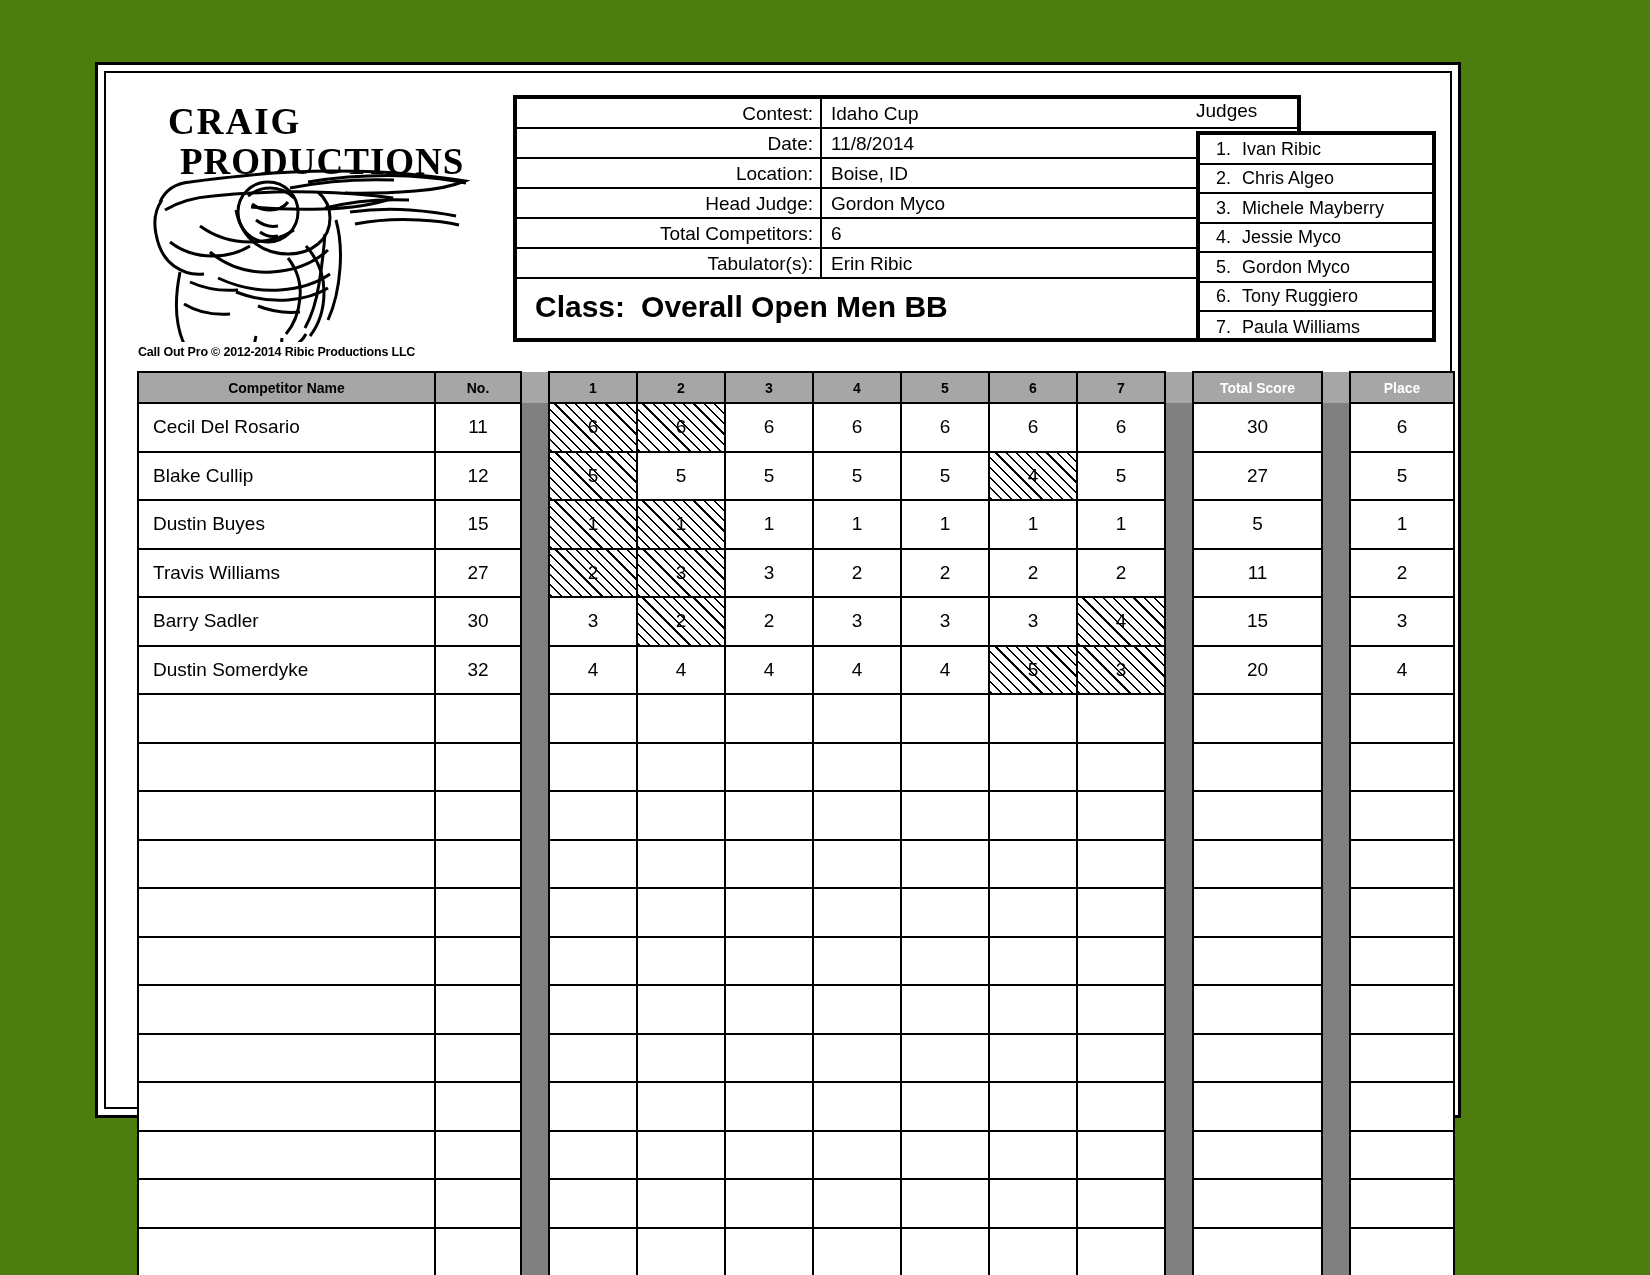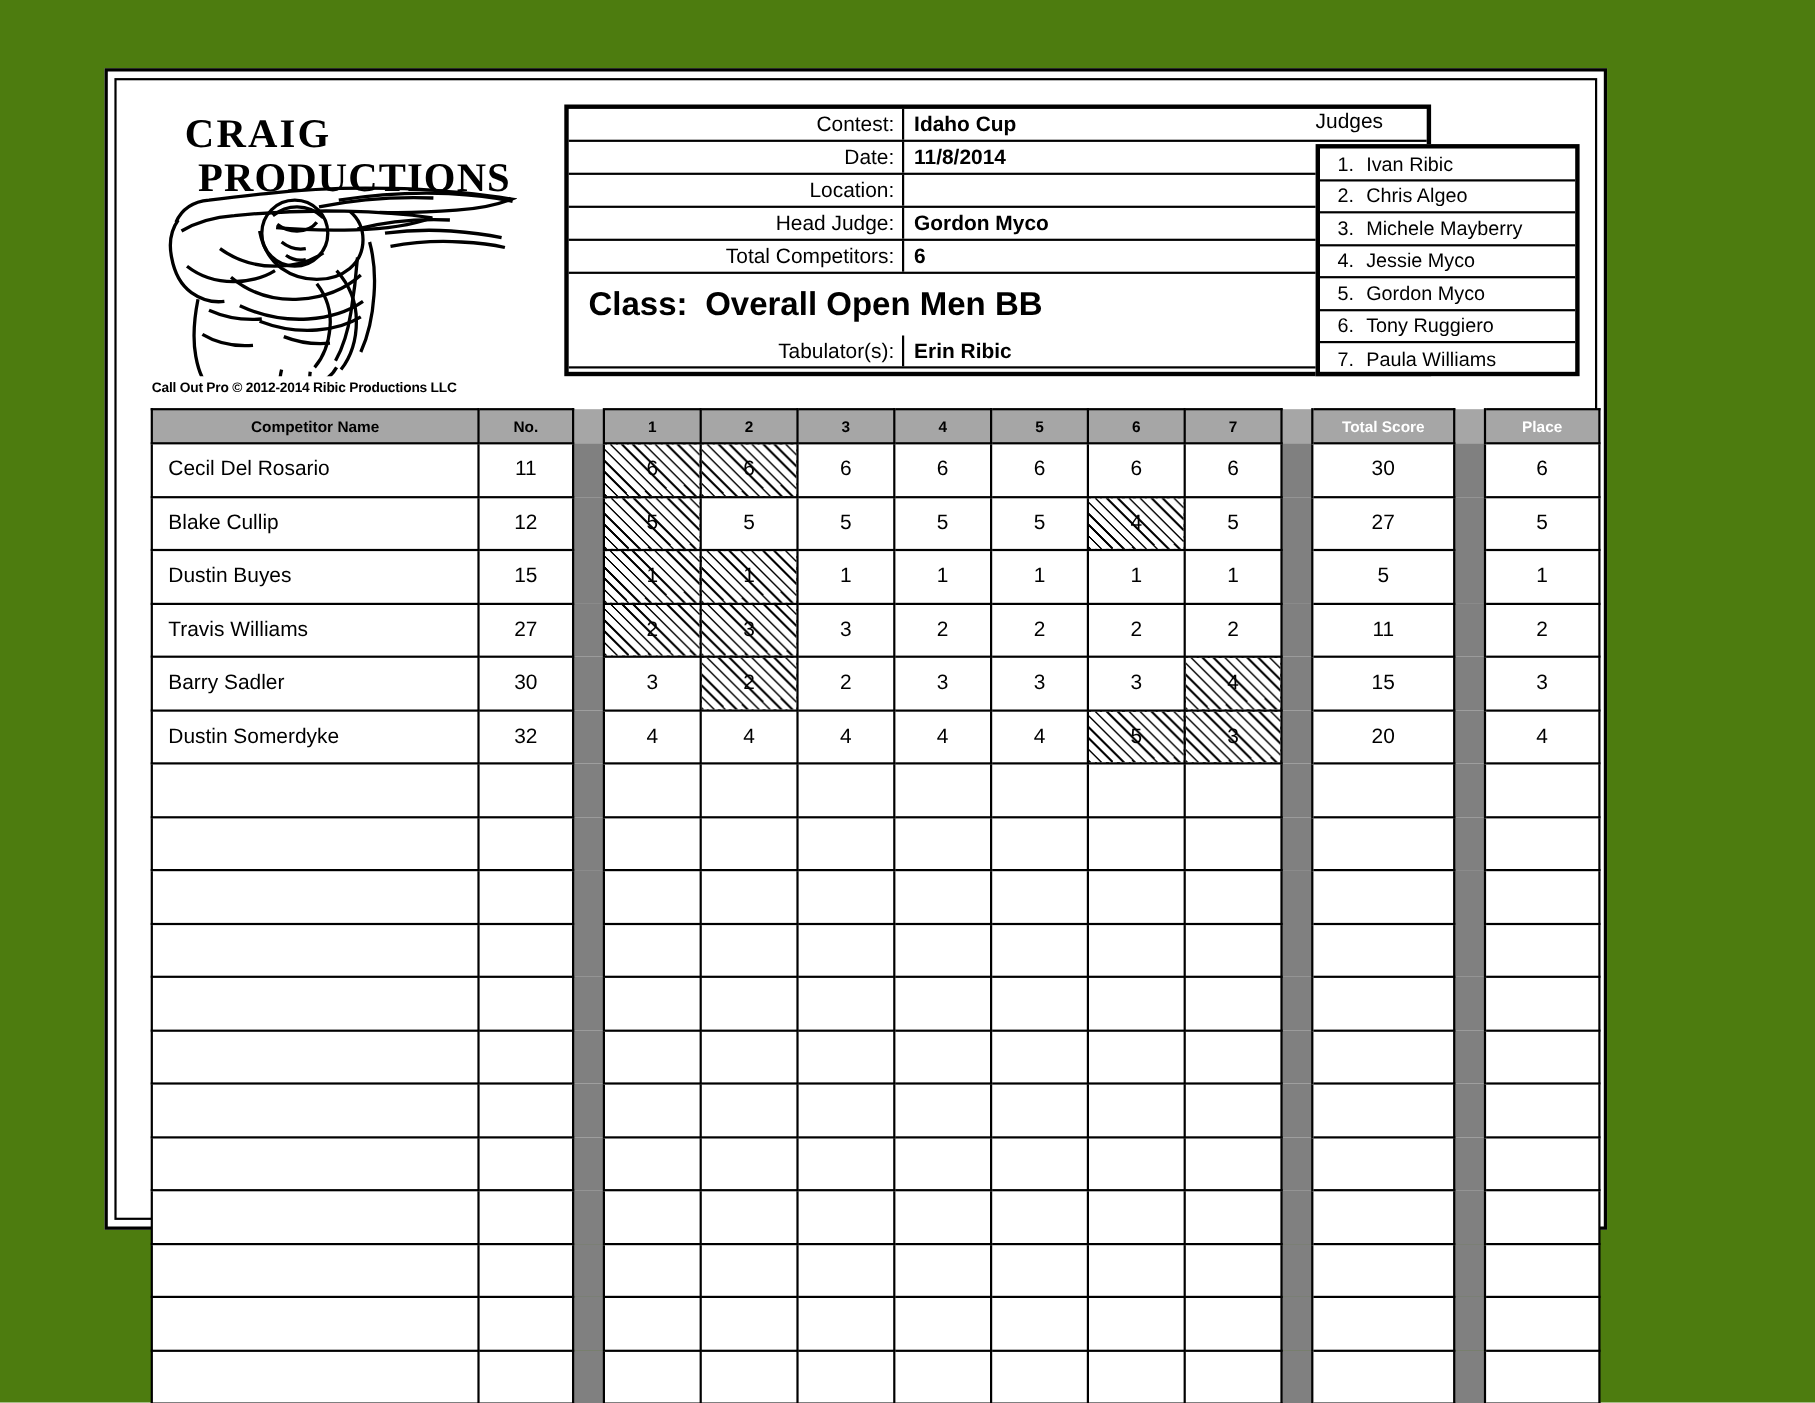--- a/index.html
+++ b/index.html
@@ -41,21 +41,21 @@
     display:flex;height:30px;border-bottom:2px solid #000;box-sizing:border-box;
   }
   .info-label{
     width:305px;box-sizing:border-box;border-right:2px solid #000;
     text-align:right;padding-right:7px;font-size:19px;color:#000;
     display:flex;align-items:center;justify-content:flex-end;
     line-height:1;
   }
   .info-value{
     flex:1;box-sizing:border-box;padding-left:9px;font-size:19px;color:#000;
-    display:flex;align-items:center;line-height:1;font-weight:bold;
+    display:flex;align-items:center;line-height:1;
   }
   .class-row{
     height:auto;min-height:56px;border-bottom:none;display:flex;align-items:center;
     padding-left:18px;
   }
   .class-label{font-size:30px;font-weight:bold;color:#000;}
   .class-value{font-size:30px;font-weight:bold;color:#000;margin-left:16px;}
 
   
   .judges-title{
@@ -168,36 +168,37 @@
     <div class="info-row">
       <div class="info-label">Contest:</div>
       <div class="info-value">Idaho Cup</div>
     </div>
     <div class="info-row">
       <div class="info-label">Date:</div>
       <div class="info-value">11/8/2014</div>
     </div>
     <div class="info-row">
       <div class="info-label">Location:</div>
+      <div class="info-value">Boise, ID</div>
     </div>
     <div class="info-row">
       <div class="info-label">Head Judge:</div>
       <div class="info-value">Gordon Myco</div>
     </div>
     <div class="info-row">
       <div class="info-label">Total Competitors:</div>
       <div class="info-value">6</div>
     </div>
+    <div class="info-row">
+      <div class="info-label">Tabulator(s):</div>
+      <div class="info-value">Erin Ribic</div>
+    </div>
     <div class="info-row class-row">
       <span class="class-label">Class:</span>
       <span class="class-value">Overall Open Men BB</span>
-    </div>
-    <div class="info-row">
-      <div class="info-label">Tabulator(s):</div>
-      <div class="info-value">Erin Ribic</div>
     </div>
   </div>
 
   <div class="judges-title">Judges</div>
   <div class="judges-box">
     <div class="judge-row">
       <span class="judge-num">1.</span>
       <span>Ivan Ribic</span>
     </div>
     <div class="judge-row">

